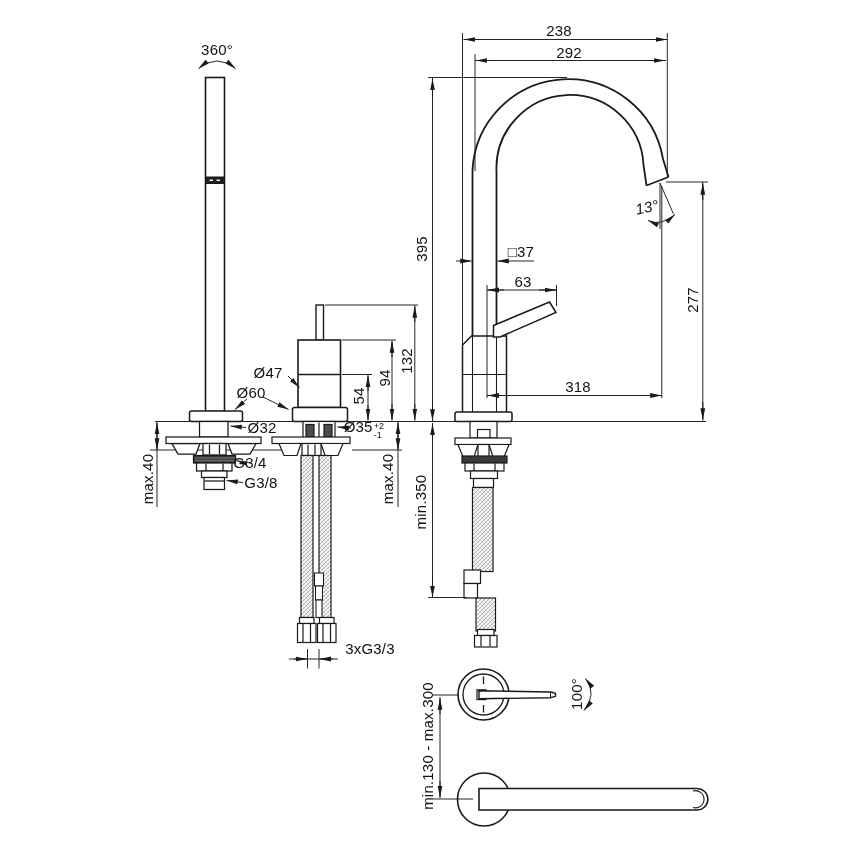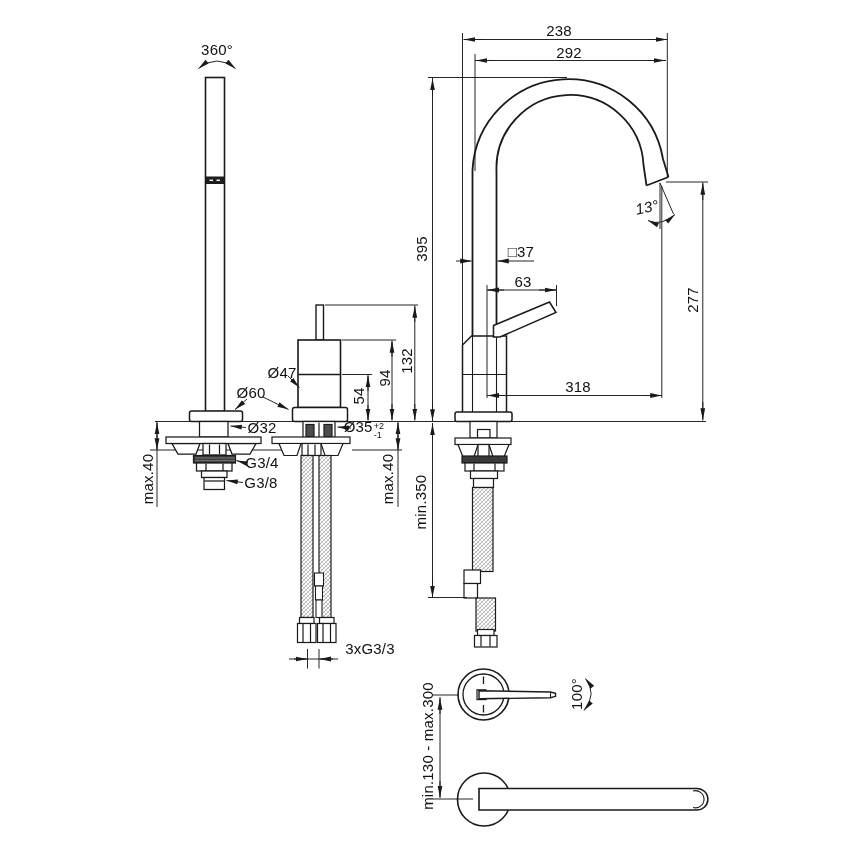--- a/index.html
+++ b/index.html
@@ -253,32 +253,32 @@
 
 <div class="lbl" style="left:217px;top:49px">360°</div>
 <div class="lbl" style="left:559px;top:30px">238</div>
 <div class="lbl" style="left:569px;top:52px">292</div>
 <div class="lbl rot" style="left:421px;top:249px">395</div>
 <div class="lbl it" style="left:647px;top:207px">13°</div>
 <div class="lbl" style="left:521px;top:251px">□37</div>
 <div class="lbl" style="left:523px;top:281px">63</div>
 <div class="lbl rot" style="left:692px;top:300px">277</div>
 <div class="lbl" style="left:578px;top:386px">318</div>
-<div class="lbl" style="left:282px;top:372px">Ø47</div>
+<div class="lbl" style="left:268px;top:372px">Ø47</div>
 <div class="lbl" style="left:251px;top:392px">Ø60</div>
 <div class="lbl" style="left:262px;top:427px">Ø32</div>
 <div class="lbl" style="left:364px;top:428px"><span>Ø35</span><span class="tolwrap">
         <span>+2</span>
         <span>-1</span>
       </span></div>
 <div class="lbl rot" style="left:358px;top:396px">54</div>
 <div class="lbl rot" style="left:384px;top:378px">94</div>
 <div class="lbl rot" style="left:406px;top:361px">132</div>
 <div class="lbl rot" style="left:147px;top:479px">max.40</div>
 <div class="lbl rot" style="left:387px;top:479px">max.40</div>
-<div class="lbl" style="left:262px;top:462px">G3/4</div>
+<div class="lbl" style="left:250px;top:462px">G3/4</div>
 <div class="lbl" style="left:261px;top:482px">G3/8</div>
 <div class="lbl rot" style="left:420px;top:502px">min.350</div>
 <div class="lbl" style="left:370px;top:648px">3xG3/3</div>
 <div class="lbl rot" style="left:576px;top:694px">100°</div>
 <div class="lbl rot" style="left:427px;top:746px">min.130 - max.300</div>
 
 </div>
 
 </body></html>

